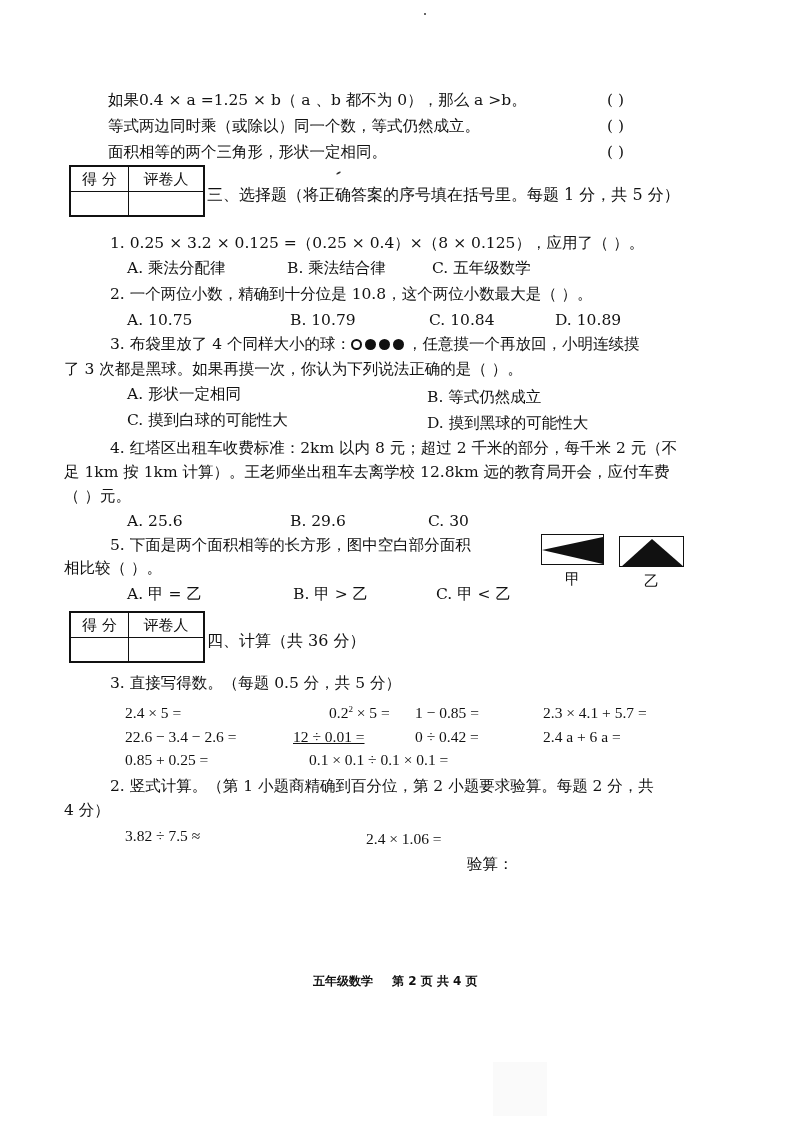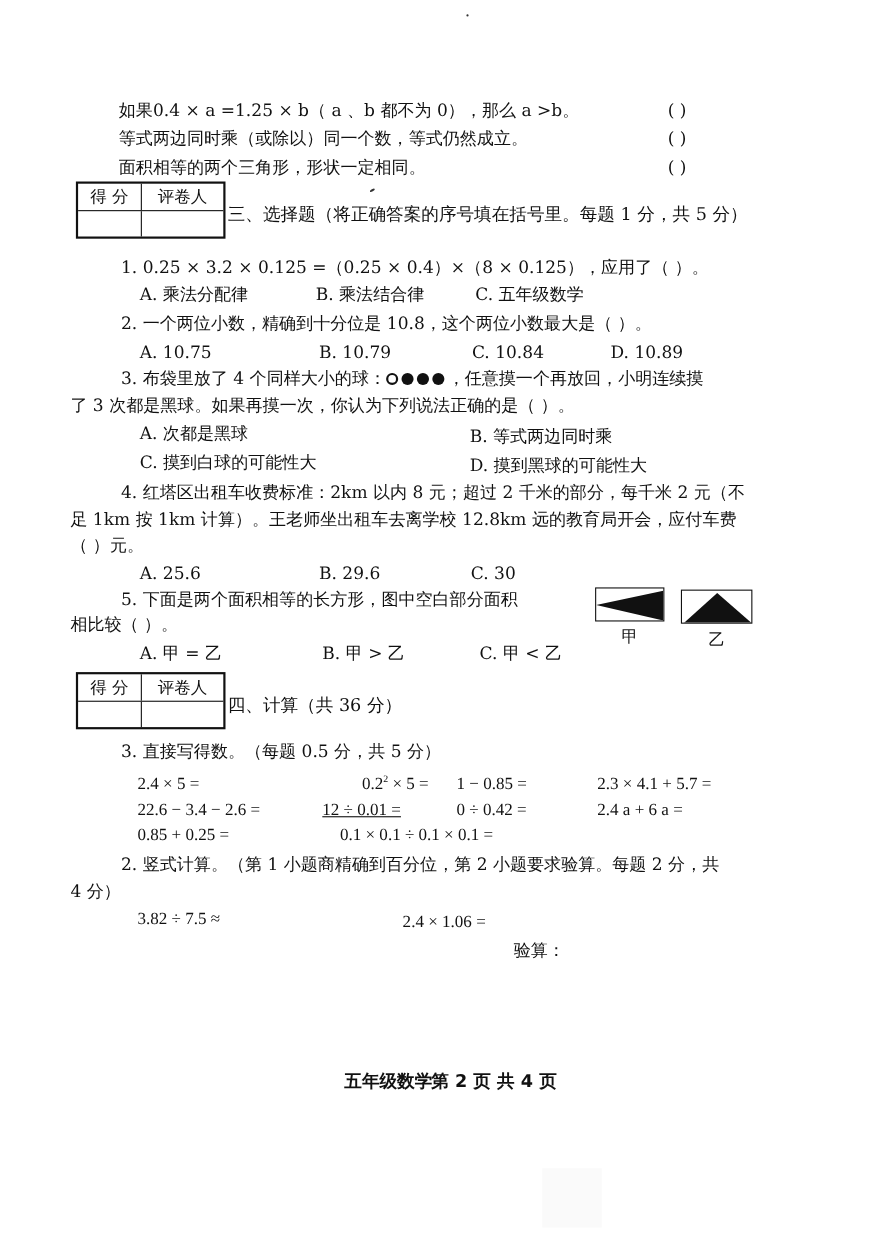--- a/index.html
+++ b/index.html
@@ -31,21 +31,21 @@
       font-size: 15px;
     }
     .score-box .cell.c1 { width: 58px; border-right: 1.5px solid #111; }
     .score-box .cell.c2 { width: 74px; }
 
     .section-title { font-size: 16px; font-weight: normal; }
 
     .fig-box { position: absolute; border: 1.5px solid #111; background: #fff; overflow: hidden; }
     .fig-label { position: absolute; font-size: 15px; line-height: 1; }
 
-    .footer { font-family: "DejaVu Sans", "Liberation Sans", sans-serif; font-weight: bold; font-size: 16px; }
+    .footer { font-family: "DejaVu Sans", "Liberation Sans", sans-serif; font-weight: bold; font-size: 12px; }
 
     .ball { display: inline-block; width: 11px; height: 11px; border-radius: 50%; vertical-align: -1px; margin-right: 3px; }
     .ball.white { border: 2px solid #111; background: #fff; }
     .ball.black { background: #111; }
 
     sup { font-size: 9px; vertical-align: 6px; line-height: 0; }
 
     .speck { position: absolute; background: #333; border-radius: 50%; }
     .faint-block { position: absolute; background: #fafafa; }
   </style>
@@ -89,22 +89,22 @@
 <div class="abs" style="left:110px; top:287px;">2. 一个两位小数，精确到十分位是 10.8，这个两位小数最大是（        ）。</div>
 <div class="abs" style="left:127px; top:313px;">A. 10.75</div>
 <div class="abs" style="left:290px; top:313px;">B. 10.79</div>
 <div class="abs" style="left:429px; top:313px;">C. 10.84</div>
 <div class="abs" style="left:555px; top:313px;">D. 10.89</div>
 
 <div class="abs" style="left:110px; top:337px;">
   <span>3. 布袋里放了 4 个同样大小的球：</span><span><span class="ball white"></span><span class="ball black"></span><span class="ball black"></span><span class="ball black"></span></span><span>，任意摸一个再放回，小明连续摸</span>
 </div>
 <div class="abs" style="left:64px; top:362px;">了 3 次都是黑球。如果再摸一次，你认为下列说法正确的是（        ）。</div>
-<div class="abs" style="left:127px; top:387px;">A. 次都是黑球</div>
-<div class="abs" style="left:427px; top:390px;">B. 等式两边同时乘</div>
+<div class="abs" style="left:127px; top:387px;">A. 形状一定相同</div>
+<div class="abs" style="left:427px; top:390px;">B. 等式仍然成立</div>
 <div class="abs" style="left:127px; top:413px;">C. 摸到白球的可能性大</div>
 <div class="abs" style="left:427px; top:416px;">D. 摸到黑球的可能性大</div>
 
 <div class="abs" style="left:110px; top:441px;">4. 红塔区出租车收费标准：2km 以内 8 元；超过 2 千米的部分，每千米 2 元（不</div>
 <div class="abs" style="left:64px; top:465px;">足 1km 按 1km 计算）。王老师坐出租车去离学校 12.8km 远的教育局开会，应付车费</div>
 <div class="abs" style="left:64px; top:489px;">（        ）元。</div>
 <div class="abs" style="left:127px; top:514px;text-align:center;">A. 25.6</div>
 <div class="abs" style="left:290px; top:514px;">B. 29.6</div>
 <div class="abs" style="left:428px; top:514px;">C. 30</div>
 

